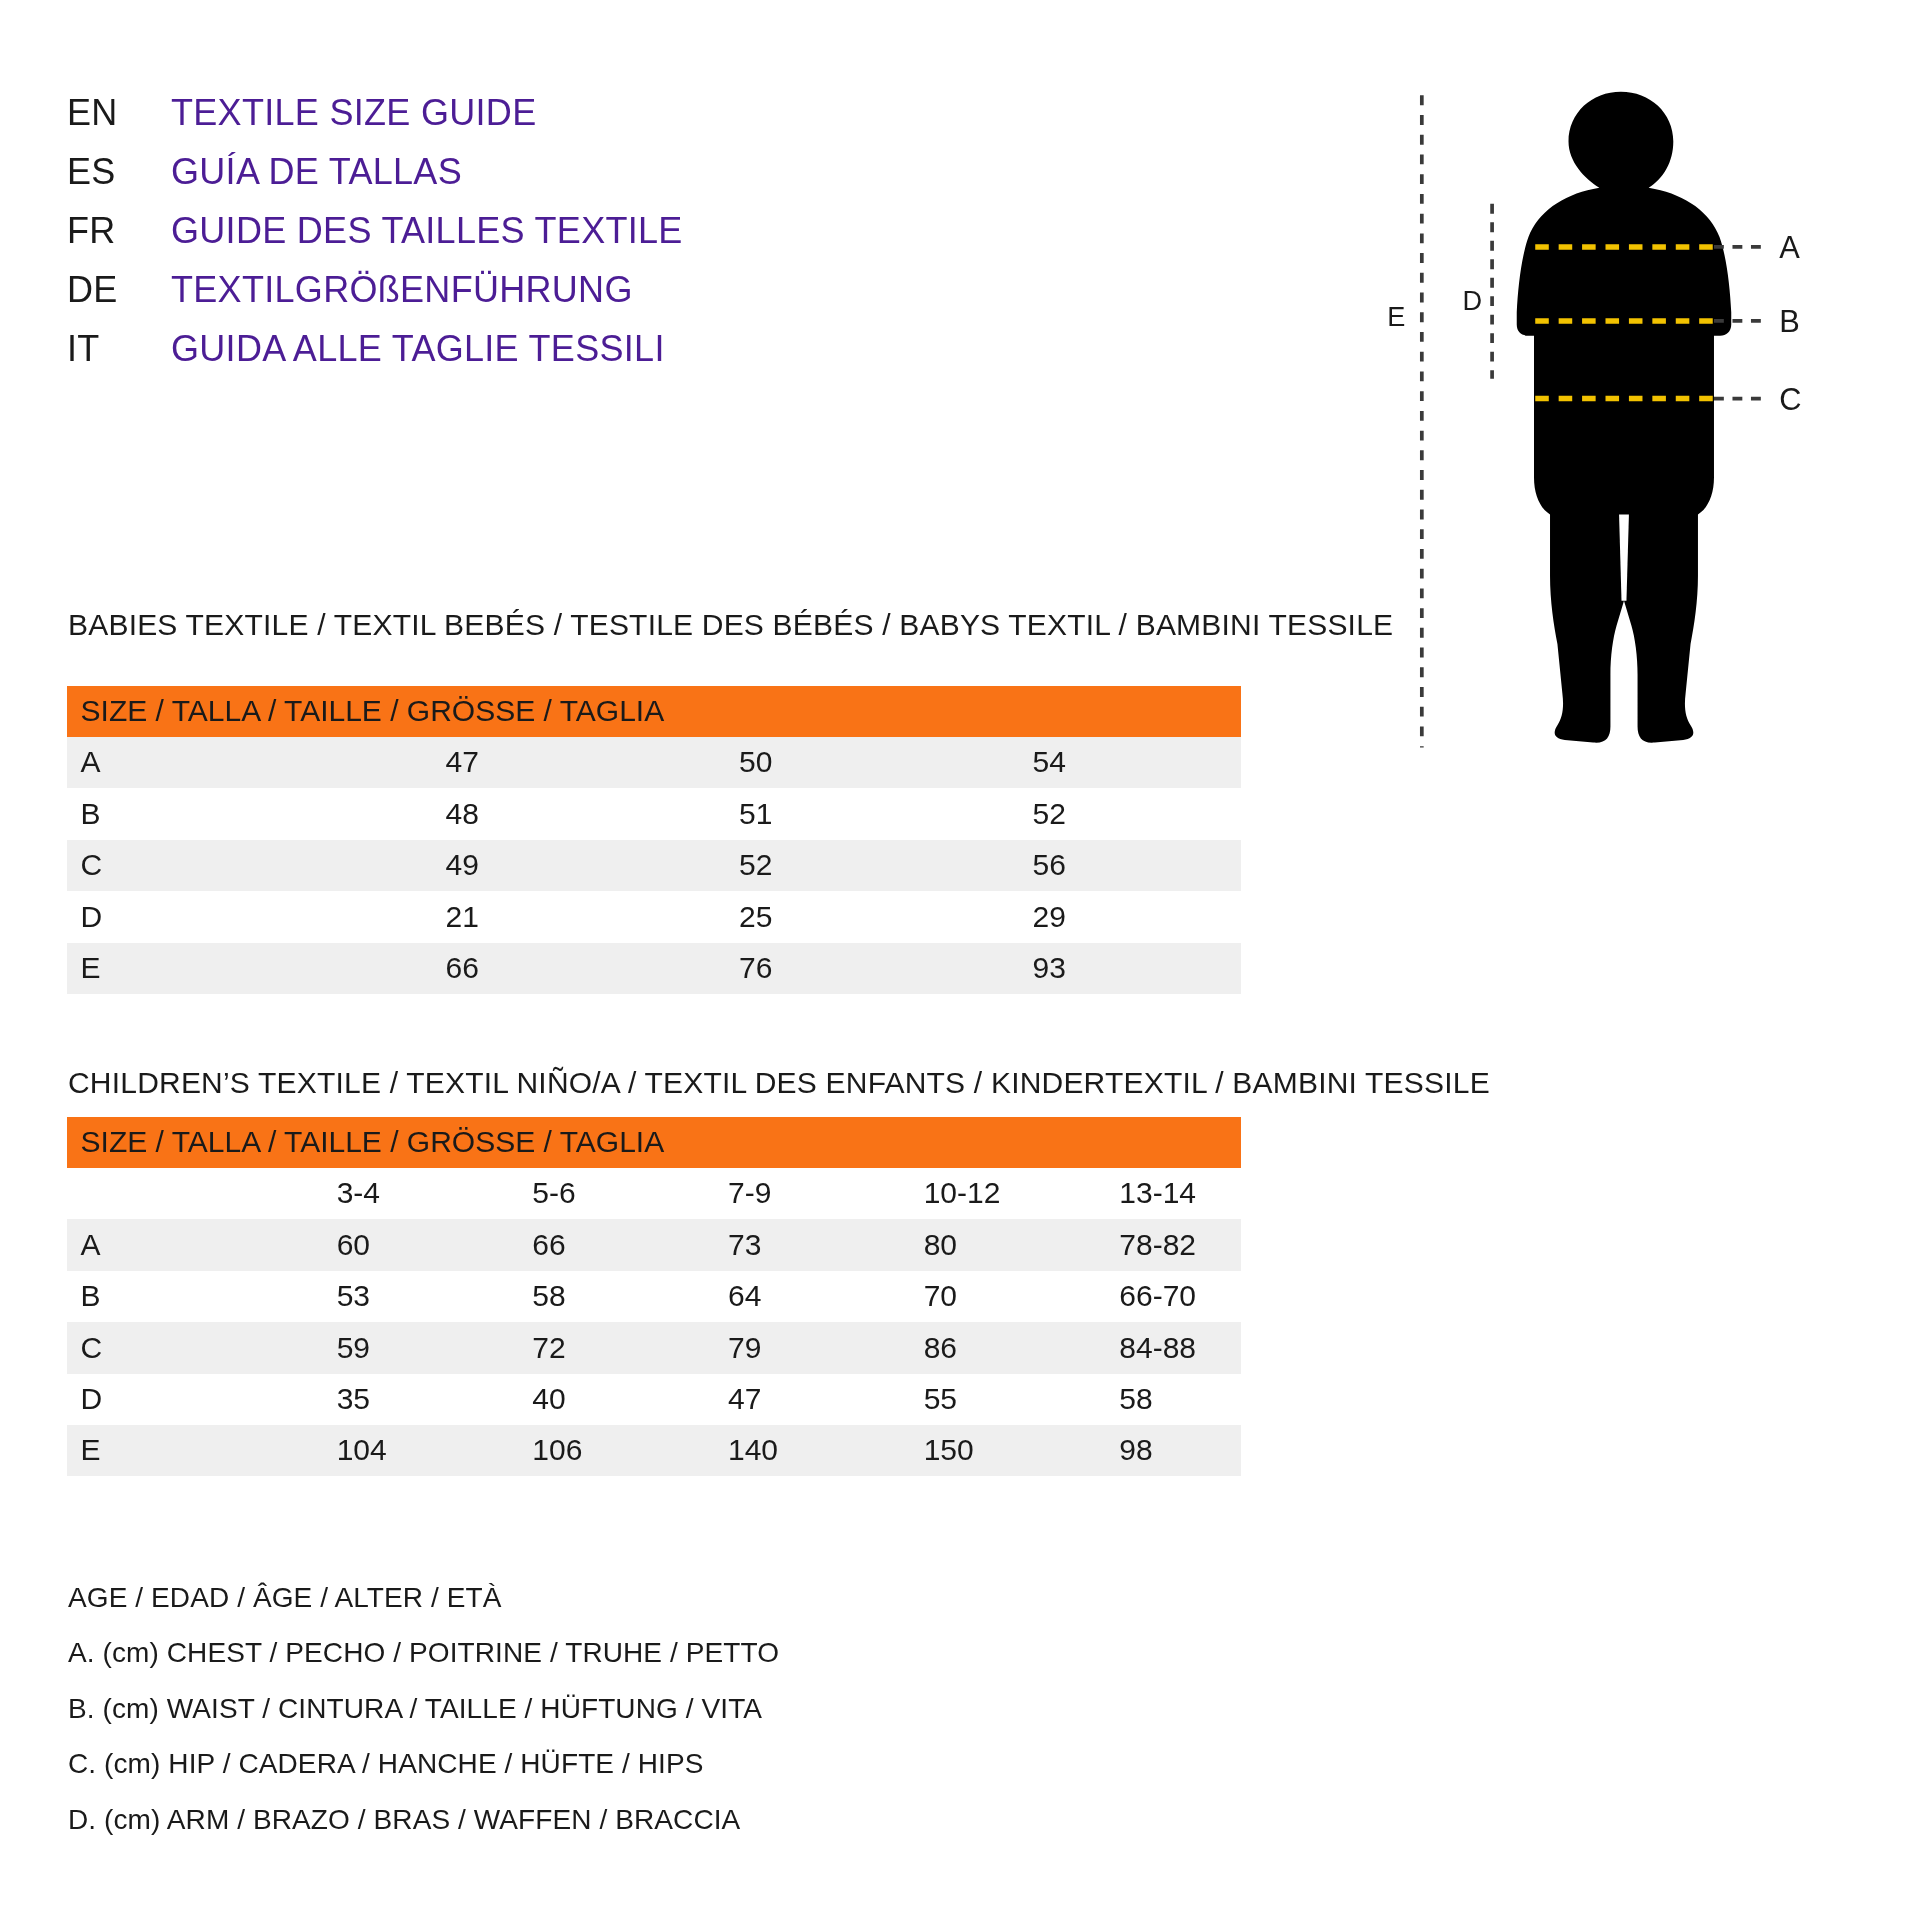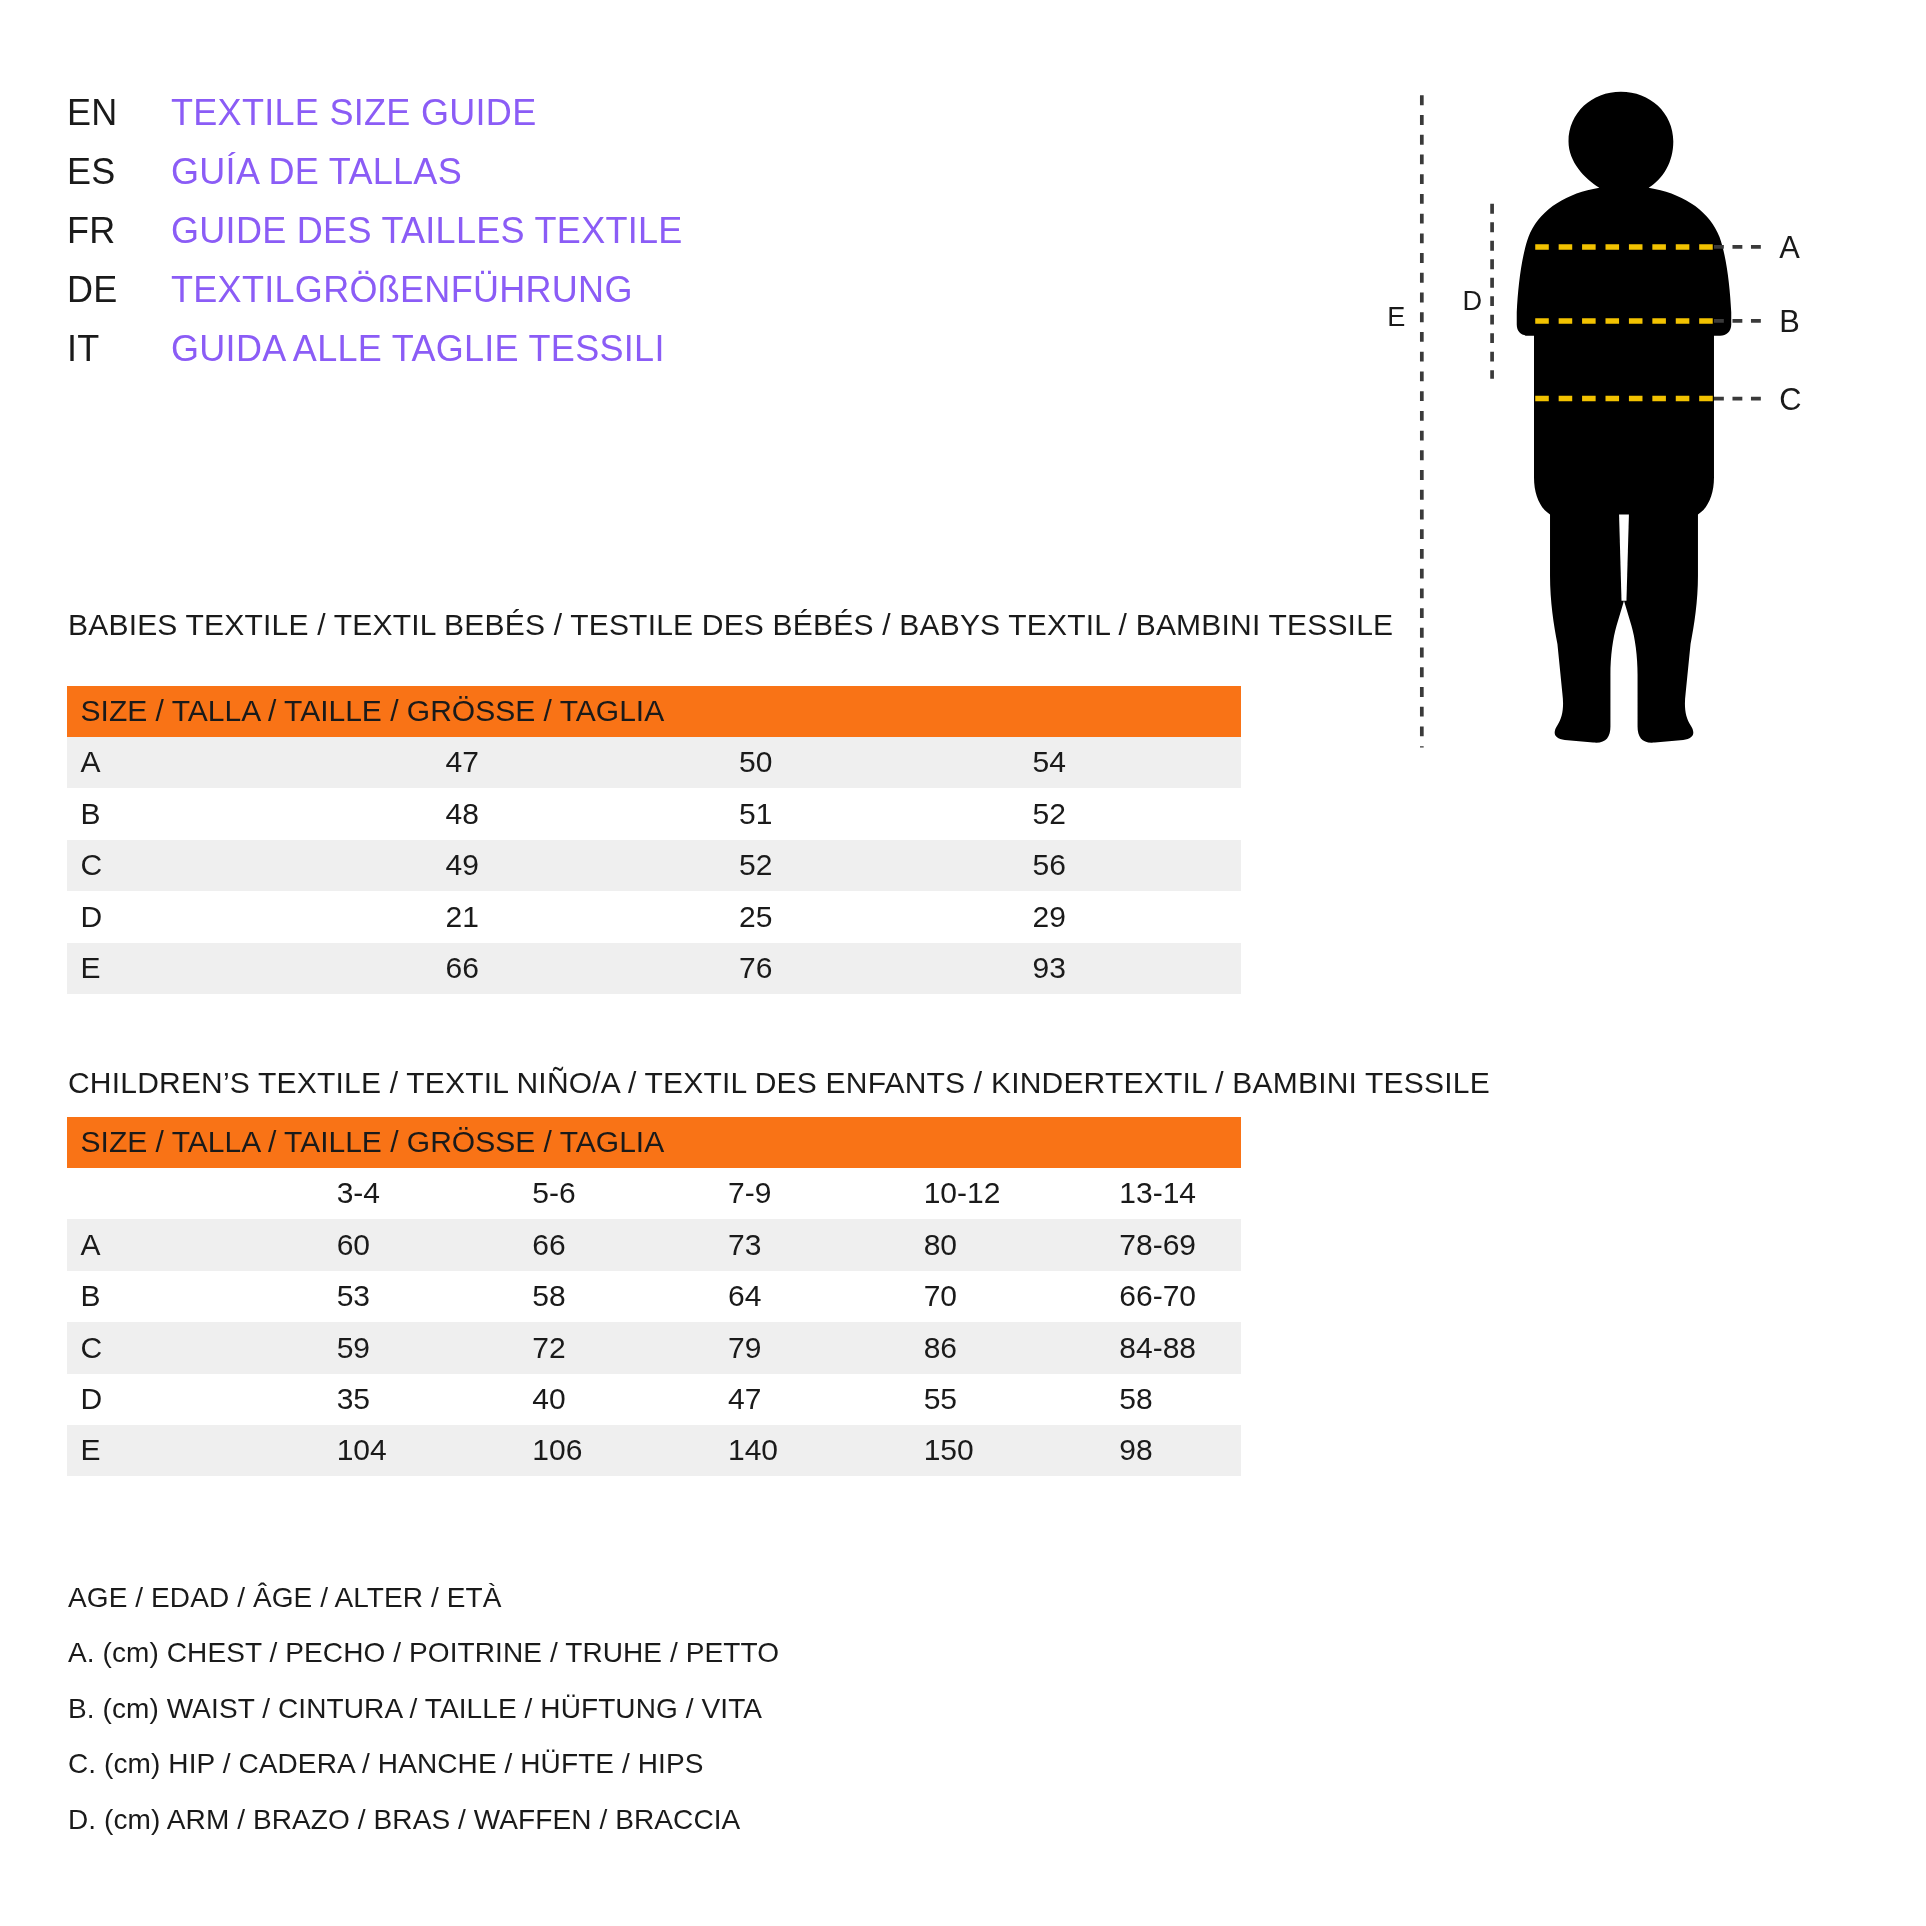--- a/index.html
+++ b/index.html
@@ -38,21 +38,21 @@
   .title-lang {
     width: 104px;
     flex: 0 0 104px;
     font-size: 36px;
     letter-spacing: 0.3px;
     color: #1a1a1a;
   }
   .title-text {
     font-size: 36px;
     letter-spacing: 0.3px;
-    color: #8b5cf6;
+    color: #4c1d95;
   }
 
   
   .figure {
     position: absolute;
     right: 80px;
     top: 83px;
     width: 481px;
     height: 678px;
   }
@@ -282,21 +282,21 @@
         <td class="c-val">7-9</td>
         <td class="c-val">10-12</td>
         <td class="c-val">13-14</td>
       </tr>
       <tr class="row-shaded">
         <td class="c-label">A</td>
         <td class="c-val">60</td>
         <td class="c-val">66</td>
         <td class="c-val">73</td>
         <td class="c-val">80</td>
-        <td class="c-val">78-69</td>
+        <td class="c-val">78-82</td>
       </tr>
       <tr class="row-plain">
         <td class="c-label">B</td>
         <td class="c-val">53</td>
         <td class="c-val">58</td>
         <td class="c-val">64</td>
         <td class="c-val">70</td>
         <td class="c-val">66-70</td>
       </tr>
       <tr class="row-shaded">

